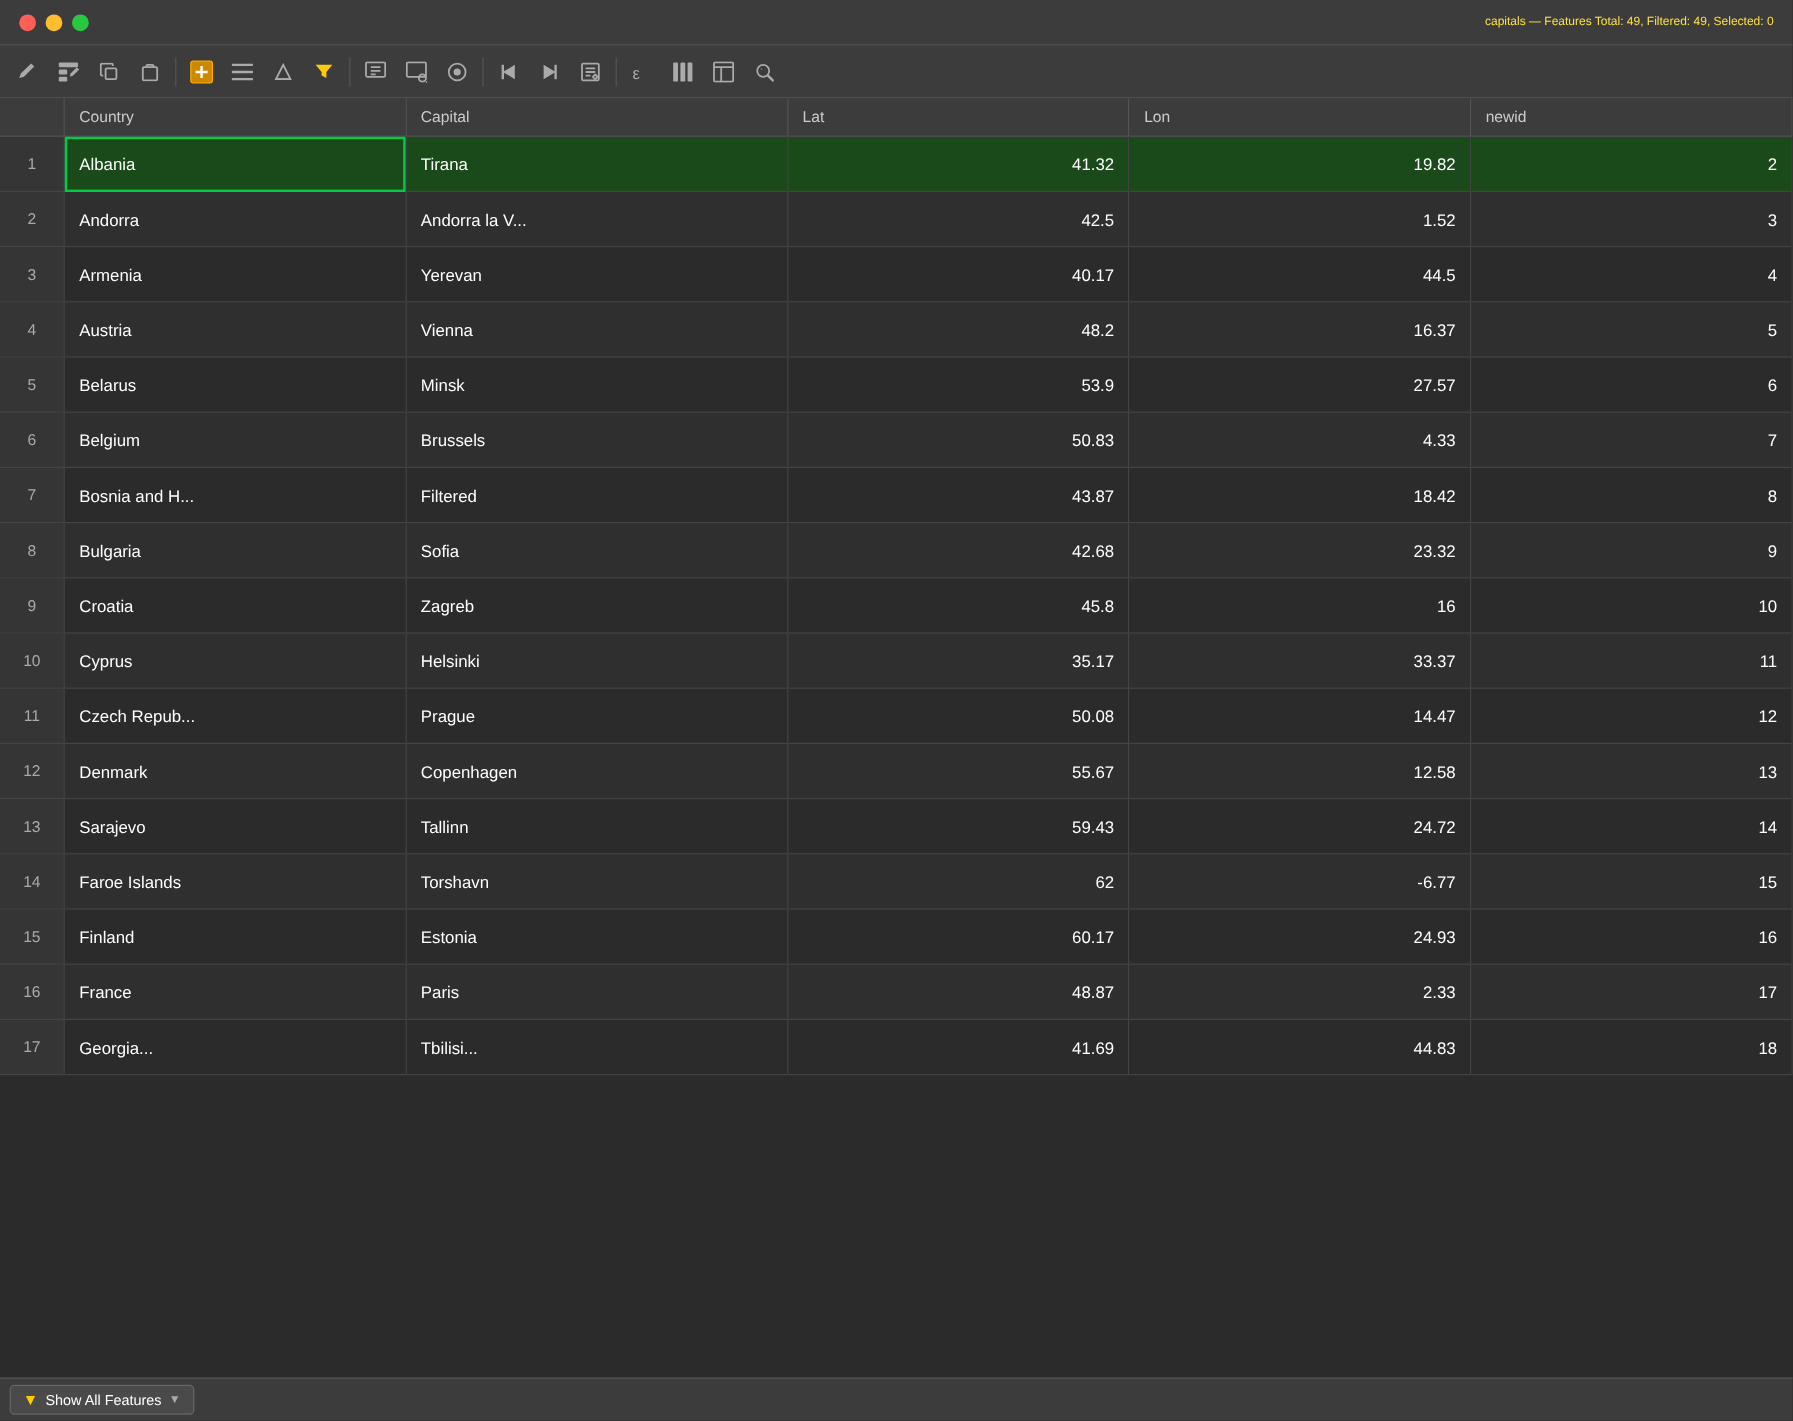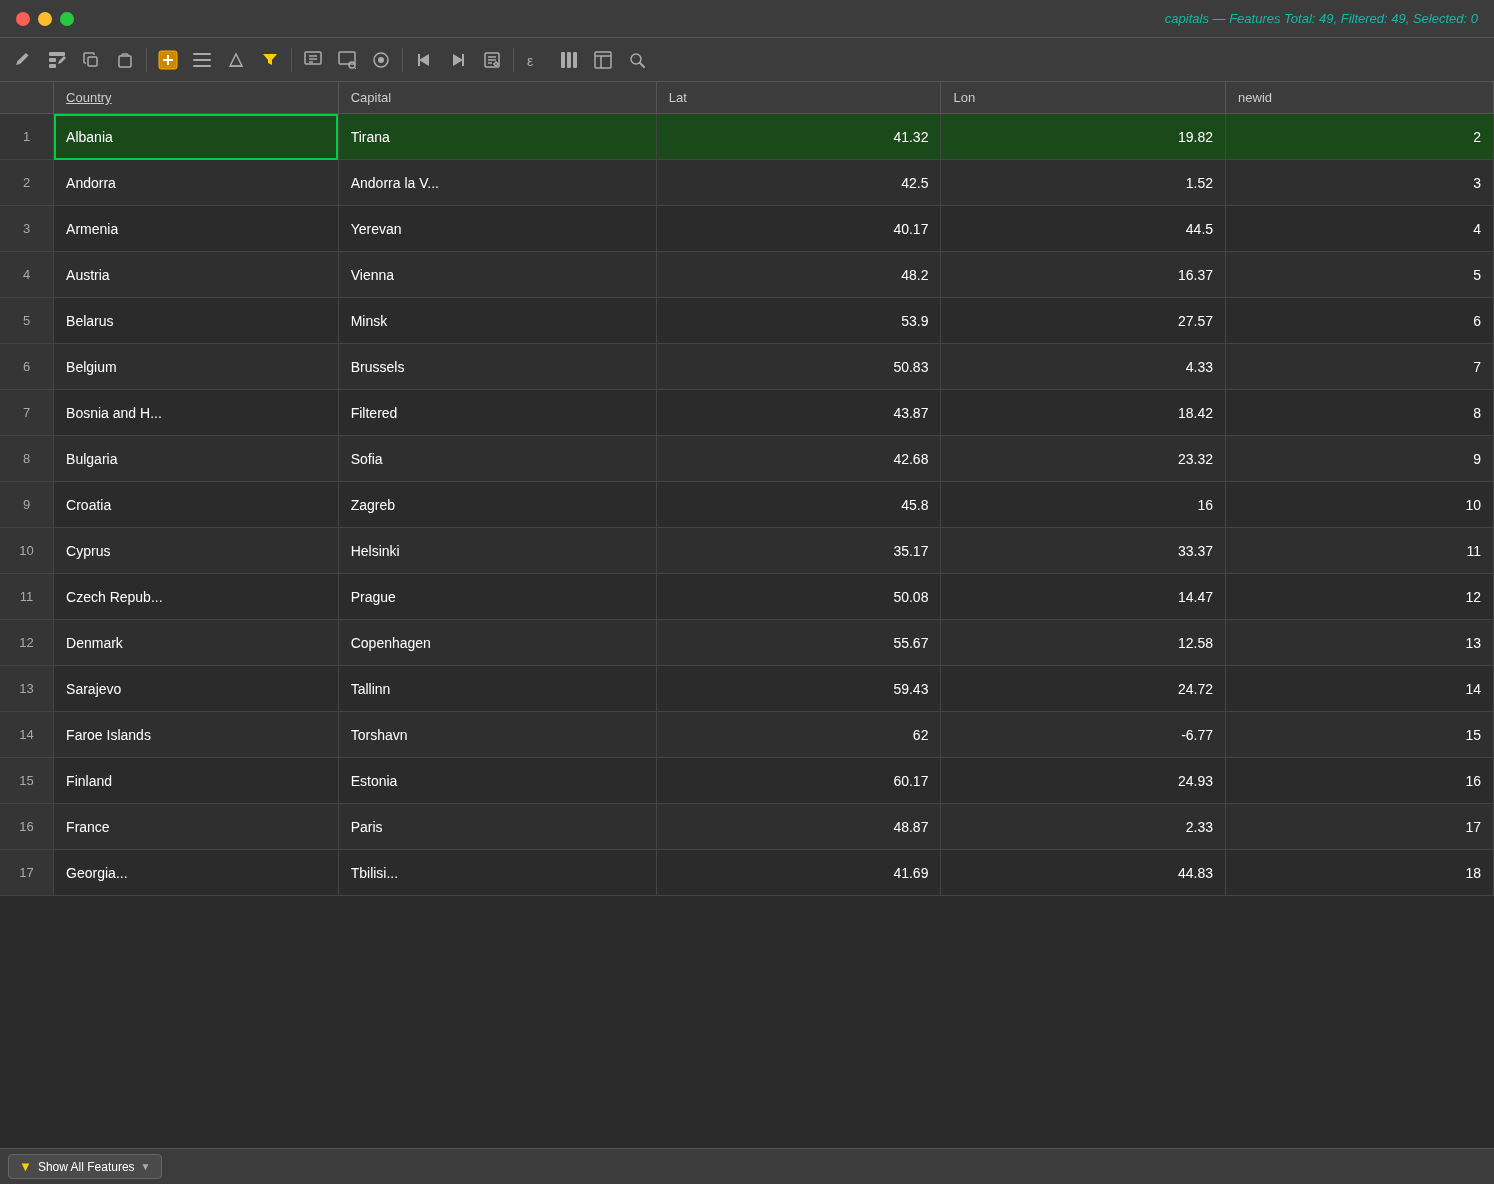--- a/index.html
+++ b/index.html
@@ -41,23 +41,22 @@
       cursor: pointer;
     }
 
     .window-btn.close { background-color: #ff5f57; }
     .window-btn.minimize { background-color: #febc2e; }
     .window-btn.maximize { background-color: #28c840; }
 
     .title-text {
       flex: 1;
       text-align: right;
-      font-size: 13px;
-      color: #14b8a6;
-      font-style: italic;
+      font-size: 10px;
+      color: #fde047;
     }
 
     
     .toolbar {
       height: 44px;
       background-color: #3c3c3c;
       display: flex;
       align-items: center;
       padding: 0 8px;
       gap: 4px;
@@ -118,21 +117,21 @@
     thead th.num-col {
       text-align: left;
     }
 
     thead th.row-num {
       width: 32px;
       text-align: center;
       background-color: #3c3c3c;
     }
 
-    .col-country { width: 170px; text-decoration: underline; }
+    .col-country { width: 170px; }
     .col-capital { width: 190px; }
     .col-lat { width: 170px; text-align: right; }
     .col-lon { width: 170px; text-align: right; }
     .col-newid { width: 160px; text-align: right; }
 
     tbody tr {
       border-bottom: 1px solid #444;
       height: 46px;
     }
 

